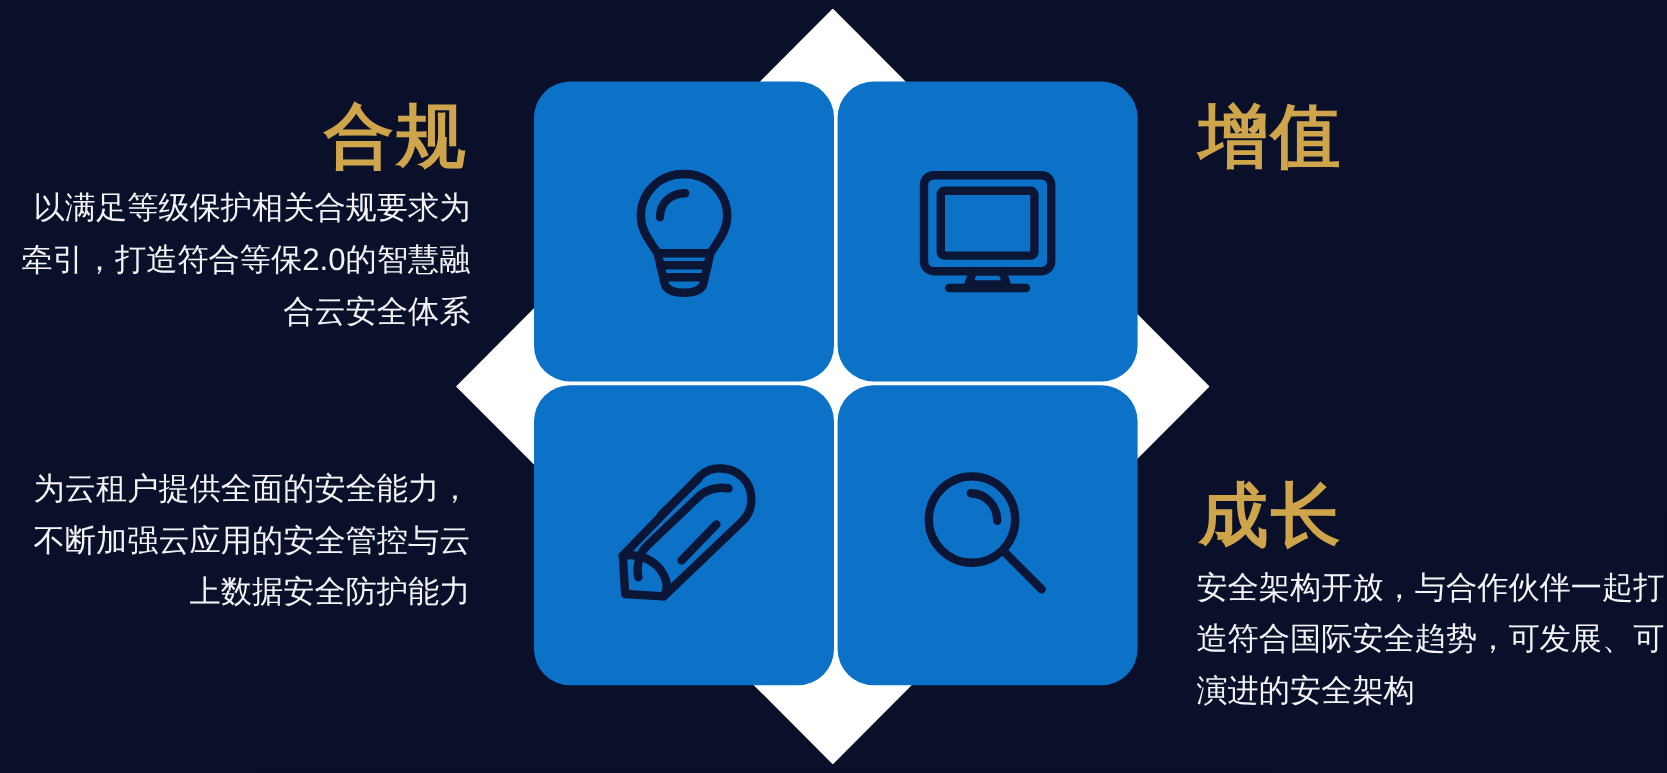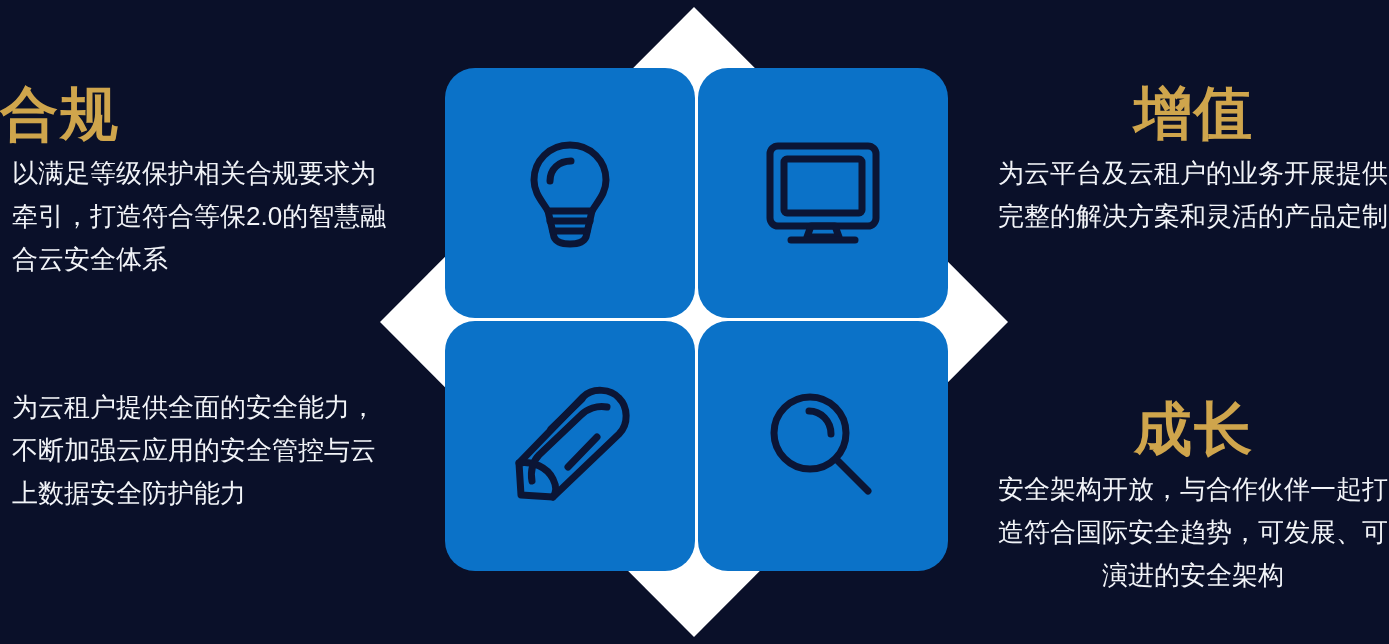--- a/index.html
+++ b/index.html
@@ -66,22 +66,22 @@
     stroke-width: 7;
     stroke-linecap: round;
     stroke-linejoin: round;
   }
 
   
   .block {
     position: absolute;
     width: 400px;
   }
-  .block.left  { left: 0px;    text-align: left; }
-  .block.right { left: 989px;  text-align: center; font-family: Liberation Serif, serif;  }
+  .block.left  { left: 0px;    text-align: right; }
+  .block.right { left: 989px;  text-align: left;  }
 
   .block.left .body  { padding-right: 8px; margin-left: 12px; }
   .block.right .body { padding-left: 8px;  }
 
   .heading {
     color: #cfa54c;
     font-size: 58px;
     line-height: 64px;
     font-weight: 700;
     letter-spacing: 2px;
@@ -160,21 +160,20 @@
 
   </div>
 
   <div class="block left" id="block-compliance">
     <div class="heading">合规</div>
     <div class="body">以满足等级保护相关合规要求为牵引，打造符合等保2.0的智慧融合云安全体系</div>
   </div>
 
   <div class="block right" id="block-value">
     <div class="heading">增值</div>
-    <div class="body">为云平台及云租户的业务开展提供完整的解决方案和灵活的产品定制</div>
   </div>
 
   <div class="block left" id="block-global">
     <div class="body">为云租户提供全面的安全能力，不断加强云应用的安全管控与云上数据安全防护能力</div>
   </div>
 
   <div class="block right" id="block-growth">
     <div class="heading">成长</div>
     <div class="body">安全架构开放，与合作伙伴一起打造符合国际安全趋势，可发展、可演进的安全架构</div>
   </div>

